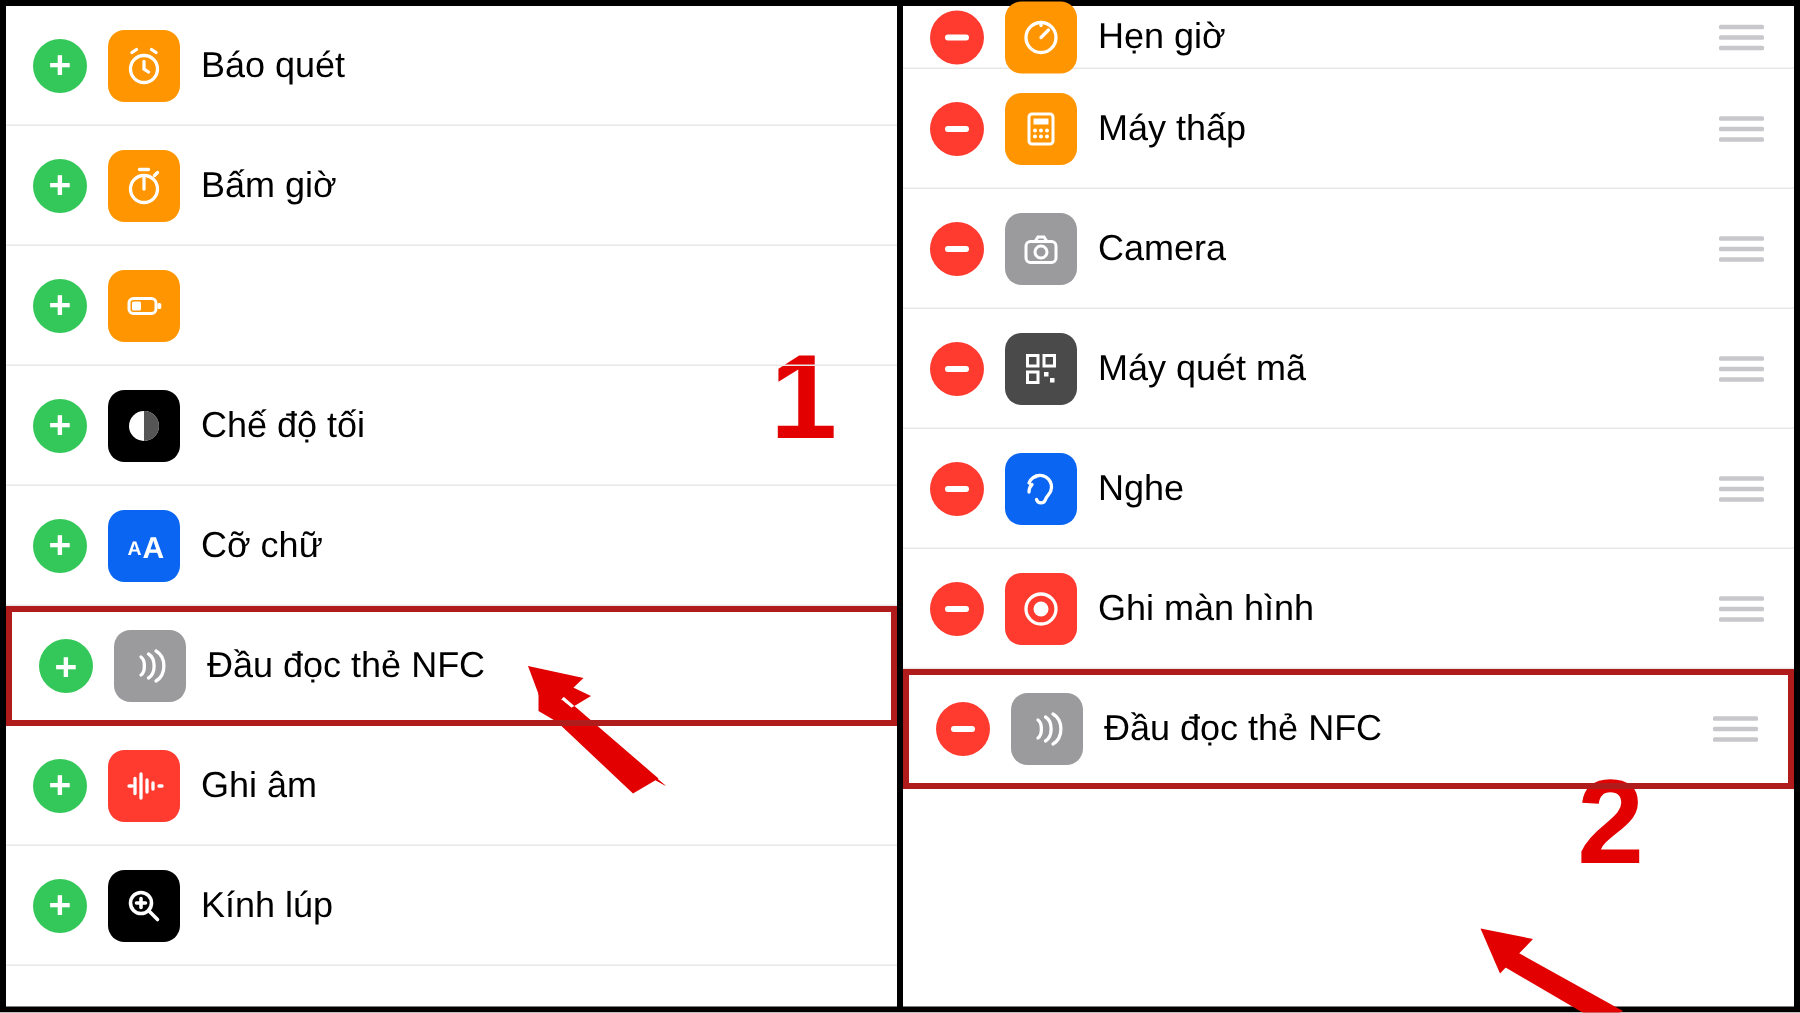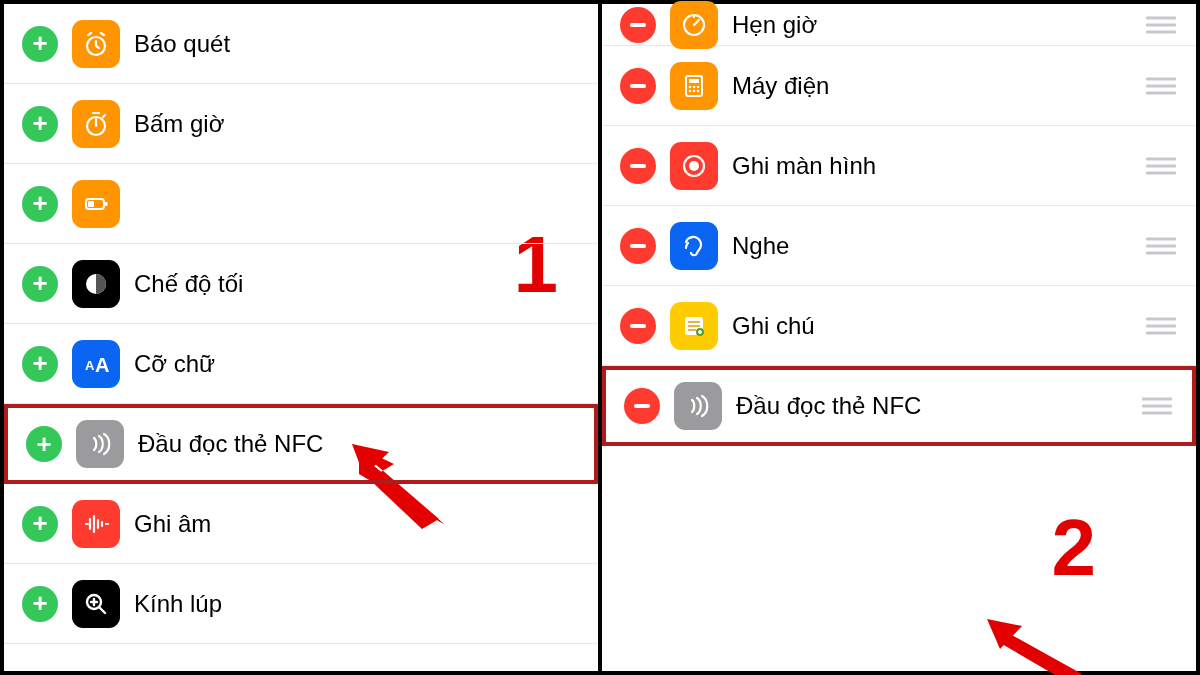--- a/index.html
+++ b/index.html
@@ -150,21 +150,75 @@
             <rect x="6" y="4" width="16" height="20" rx="2" fill="none" stroke="#fff" stroke-width="2"></rect>
             <rect x="9" y="7" width="10" height="4" fill="#fff"></rect>
             <circle cx="10" cy="15" r="1.3" fill="#fff"></circle>
             <circle cx="14" cy="15" r="1.3" fill="#fff"></circle>
             <circle cx="18" cy="15" r="1.3" fill="#fff"></circle>
             <circle cx="10" cy="19" r="1.3" fill="#fff"></circle>
             <circle cx="14" cy="19" r="1.3" fill="#fff"></circle>
             <circle cx="18" cy="19" r="1.3" fill="#fff"></circle>
           </svg>
         </div>
-        <div class="label">Máy điện</div>
+        <div class="label">Máy thấp</div>
+        <div class="grip">
+          <span></span>
+          <span></span>
+          <span></span>
+        </div>
+      </div>
+      <div class="row">
+        <div class="btn btn-remove">
+          <div style="width:16px;height:4px;background:#fff;border-radius:2px"></div>
+        </div>
+        <div class="app-icon" style="background: rgb(155, 155, 158);">
+          <svg class="icon-svg" viewBox="0 0 28 28">
+            <rect x="4" y="9" width="20" height="14" rx="3" fill="none" stroke="#fff" stroke-width="2"></rect>
+            <path d="M10 9l2-3h4l2 3" stroke="#fff" stroke-width="2" fill="none"></path>
+            <circle cx="14" cy="16" r="4" fill="none" stroke="#fff" stroke-width="2"></circle>
+          </svg>
+        </div>
+        <div class="label">Camera</div>
+        <div class="grip">
+          <span></span>
+          <span></span>
+          <span></span>
+        </div>
+      </div>
+      <div class="row">
+        <div class="btn btn-remove">
+          <div style="width:16px;height:4px;background:#fff;border-radius:2px"></div>
+        </div>
+        <div class="app-icon" style="background: rgb(74, 74, 74);">
+          <svg class="icon-svg" viewBox="0 0 28 28">
+            <rect x="5" y="5" width="7" height="7" fill="none" stroke="#fff" stroke-width="2"></rect>
+            <rect x="16" y="5" width="7" height="7" fill="none" stroke="#fff" stroke-width="2"></rect>
+            <rect x="5" y="16" width="7" height="7" fill="none" stroke="#fff" stroke-width="2"></rect>
+            <rect x="16" y="16" width="3" height="3" fill="#fff"></rect>
+            <rect x="20" y="20" width="3" height="3" fill="#fff"></rect>
+          </svg>
+        </div>
+        <div class="label">Máy quét mã</div>
+        <div class="grip">
+          <span></span>
+          <span></span>
+          <span></span>
+        </div>
+      </div>
+      <div class="row">
+        <div class="btn btn-remove">
+          <div style="width:16px;height:4px;background:#fff;border-radius:2px"></div>
+        </div>
+        <div class="app-icon" style="background: rgb(10, 102, 242);">
+          <svg class="icon-svg" viewBox="0 0 28 28">
+            <path d="M10 6c5-3 11 1 11 7 0 4-3 5-4 8-1 3-5 3-6 0M6 10c1-3 4-5 7-5M6 16c0-2 1-4 2-5" stroke="#fff" stroke-width="2.2" fill="none" stroke-linecap="round"></path>
+          </svg>
+        </div>
+        <div class="label">Nghe</div>
         <div class="grip">
           <span></span>
           <span></span>
           <span></span>
         </div>
       </div>
       <div class="row">
         <div class="btn btn-remove">
           <div style="width:16px;height:4px;background:#fff;border-radius:2px"></div>
         </div>
@@ -174,55 +228,20 @@
             <circle cx="14" cy="14" r="5" fill="#fff"></circle>
           </svg>
         </div>
         <div class="label">Ghi màn hình</div>
         <div class="grip">
           <span></span>
           <span></span>
           <span></span>
         </div>
       </div>
-      <div class="row">
-        <div class="btn btn-remove">
-          <div style="width:16px;height:4px;background:#fff;border-radius:2px"></div>
-        </div>
-        <div class="app-icon" style="background: rgb(10, 102, 242);">
-          <svg class="icon-svg" viewBox="0 0 28 28">
-            <path d="M10 6c5-3 11 1 11 7 0 4-3 5-4 8-1 3-5 3-6 0M6 10c1-3 4-5 7-5M6 16c0-2 1-4 2-5" stroke="#fff" stroke-width="2.2" fill="none" stroke-linecap="round"></path>
-          </svg>
-        </div>
-        <div class="label">Nghe</div>
-        <div class="grip">
-          <span></span>
-          <span></span>
-          <span></span>
-        </div>
-      </div>
-      <div class="row">
-        <div class="btn btn-remove">
-          <div style="width:16px;height:4px;background:#fff;border-radius:2px"></div>
-        </div>
-        <div class="app-icon" style="background: rgb(255, 204, 0);">
-          <svg class="icon-svg" viewBox="0 0 28 28">
-            <rect x="5" y="5" width="18" height="18" rx="3" fill="#fff"></rect>
-            <path d="M8 10h12M8 14h12M8 18h8" stroke="#e0a000" stroke-width="1.6"></path>
-            <circle cx="20" cy="20" r="4" fill="#5aa02c"></circle>
-            <path d="M18 20h4M20 18v4" stroke="#fff" stroke-width="1.6"></path>
-          </svg>
-        </div>
-        <div class="label">Ghi chú</div>
-        <div class="grip">
-          <span></span>
-          <span></span>
-          <span></span>
-        </div>
-      </div>
       <div class="row highlight-box">
         <div class="btn btn-remove">
           <div style="width:16px;height:4px;background:#fff;border-radius:2px"></div>
         </div>
         <div class="app-icon" style="background: rgb(155, 155, 158);">
           <svg class="icon-svg" viewBox="0 0 28 28">
             <path d="M8 8c3 2 3 10 0 12M13 6c5 3 5 13 0 16M18 4c7 4 7 16 0 20" stroke="#fff" stroke-width="2.2" fill="none" stroke-linecap="round"></path>
           </svg>
         </div>
         <div class="label">Đầu đọc thẻ NFC</div>

